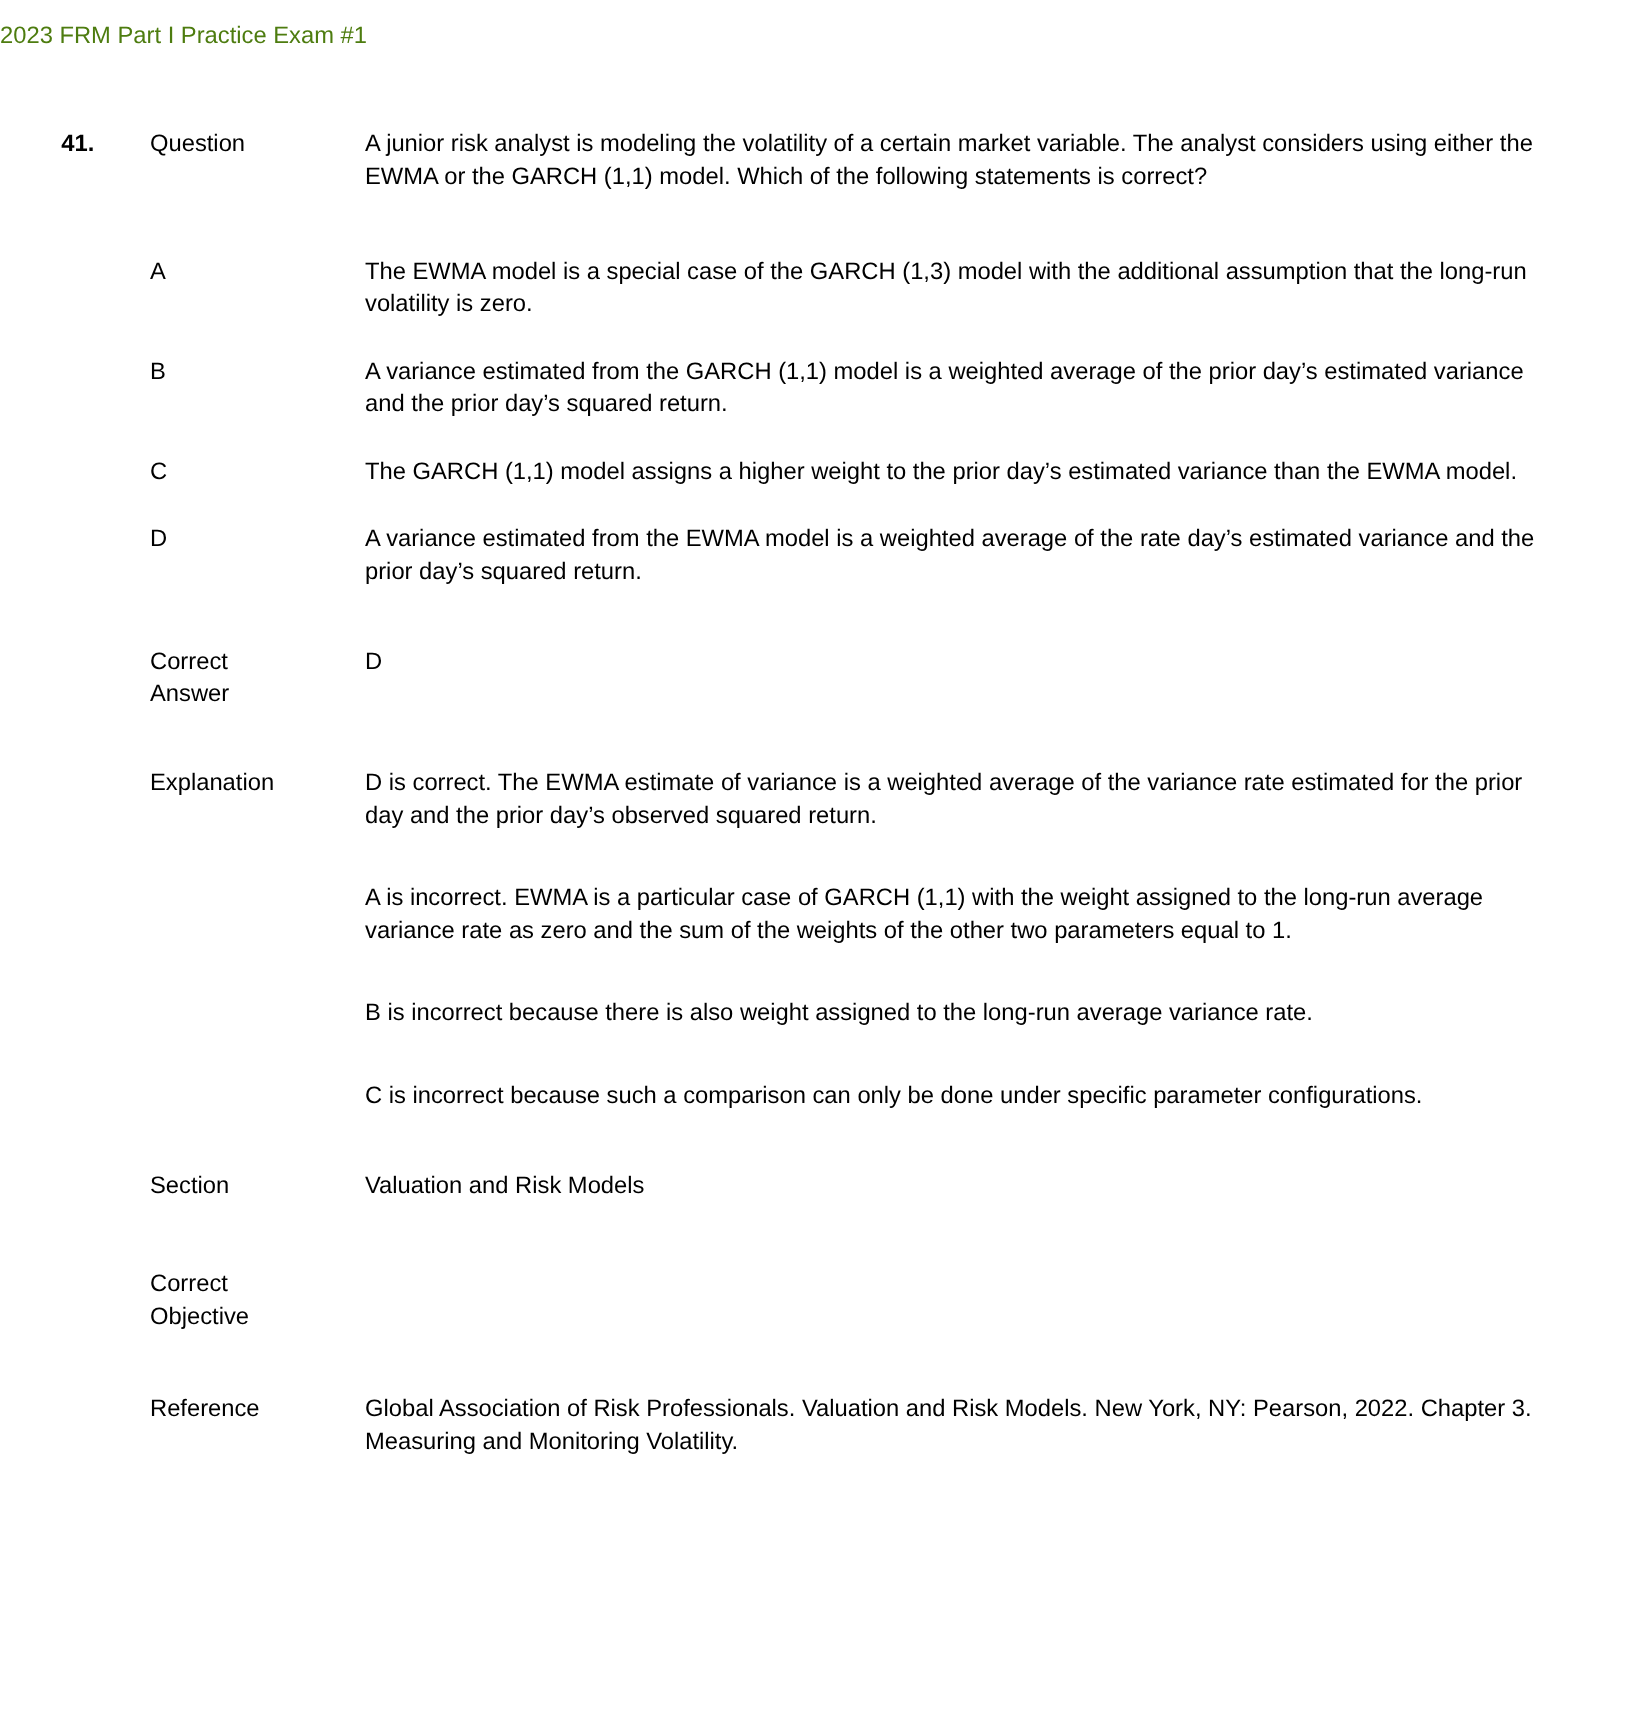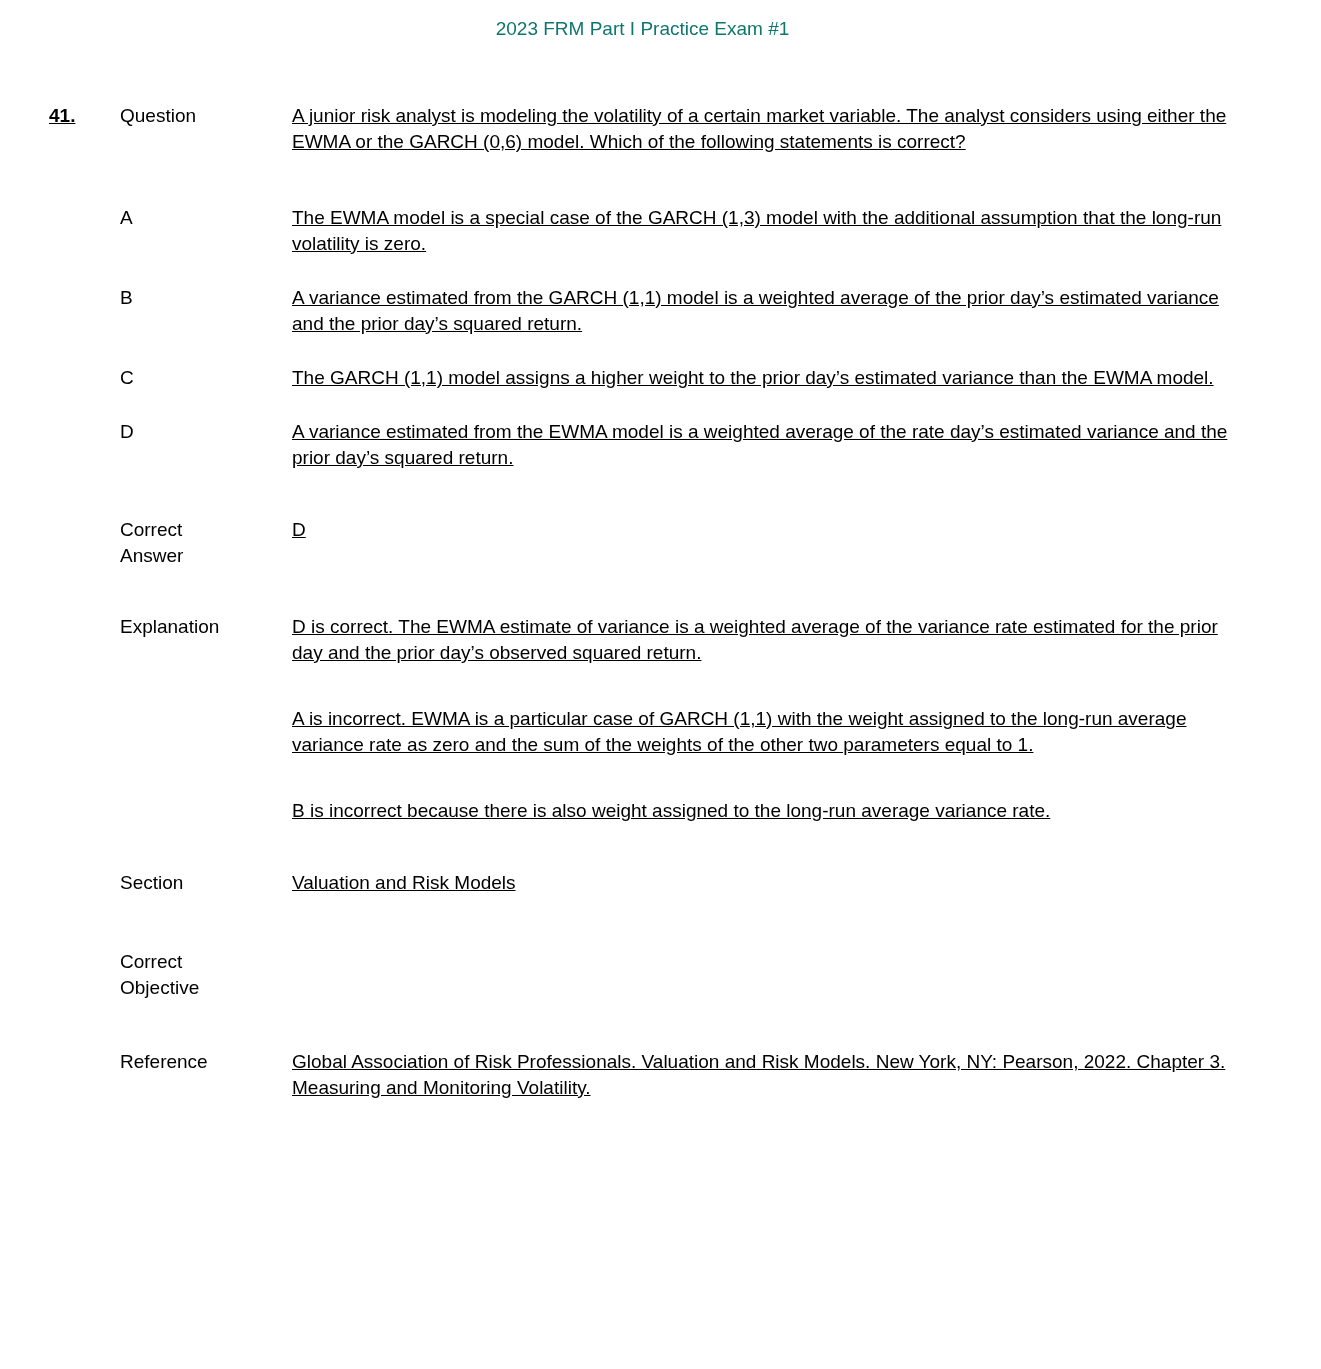--- a/index.html
+++ b/index.html
@@ -11,28 +11,27 @@
     width: 1321px;
     height: 1369px;
     font-family: "Liberation Sans", sans-serif;
     font-size: 19px;
     line-height: 26px;
     color: #000000;
     overflow: hidden;
   }
   .page-header {
     padding: 16px 36px 0 0;
-    text-align: center;
-    color: #0f766e;
+    text-align: left;
+    color: #4d7c0f;
     font-size: 19px;
   }
   .content {
     padding-left: 49px;
     padding-top: 61px;
-    text-decoration: underline;
   }
   .row {
     display: grid;
     grid-template-columns: 71px 172px 943px;
     align-items: start;
   }
   .num-cell {
     font-weight: bold;
   }
   .label-cell .label {
@@ -60,21 +59,21 @@
   <span>2023 FRM Part I Practice Exam #1</span>
 </div>
 
 <div class="content">
 
   <div class="row mb-question">
     <div class="num-cell">41.</div>
     <div class="label-cell">
       <span class="label">Question</span>
     </div>
-    <div class="text-cell">A junior risk analyst is modeling the volatility of a certain market variable. The analyst considers using either the EWMA or the GARCH (0,6) model. Which of the following statements is correct?</div>
+    <div class="text-cell">A junior risk analyst is modeling the volatility of a certain market variable. The analyst considers using either the EWMA or the GARCH (1,1) model. Which of the following statements is correct?</div>
   </div>
 
   <div class="row mb-option">
     <div class="num-cell"></div>
     <div class="label-cell">
       <span class="label">A</span>
     </div>
     <div class="text-cell">The EWMA model is a special case of the GARCH (1,3) model with the additional assumption that the long-run volatility is zero.</div>
   </div>
 
@@ -112,20 +111,21 @@
 
   <div class="row mb-expl">
     <div class="num-cell"></div>
     <div class="label-cell">
       <span class="label">Explanation</span>
     </div>
     <div class="text-cell expl-cell">
       <p>D is correct. The EWMA estimate of variance is a weighted average of the variance rate estimated for the prior day and the prior day’s observed squared return.</p>
       <p>A is incorrect. EWMA is a particular case of GARCH (1,1) with the weight assigned to the long-run average variance rate as zero and the sum of the weights of the other two parameters equal to 1.</p>
       <p>B is incorrect because there is also weight assigned to the long-run average variance rate.</p>
+      <p>C is incorrect because such a comparison can only be done under specific parameter configurations.</p>
     </div>
   </div>
 
   <div class="row mb-section">
     <div class="num-cell"></div>
     <div class="label-cell">
       <span class="label">Section</span>
     </div>
     <div class="text-cell">Valuation and Risk Models</div>
   </div>

